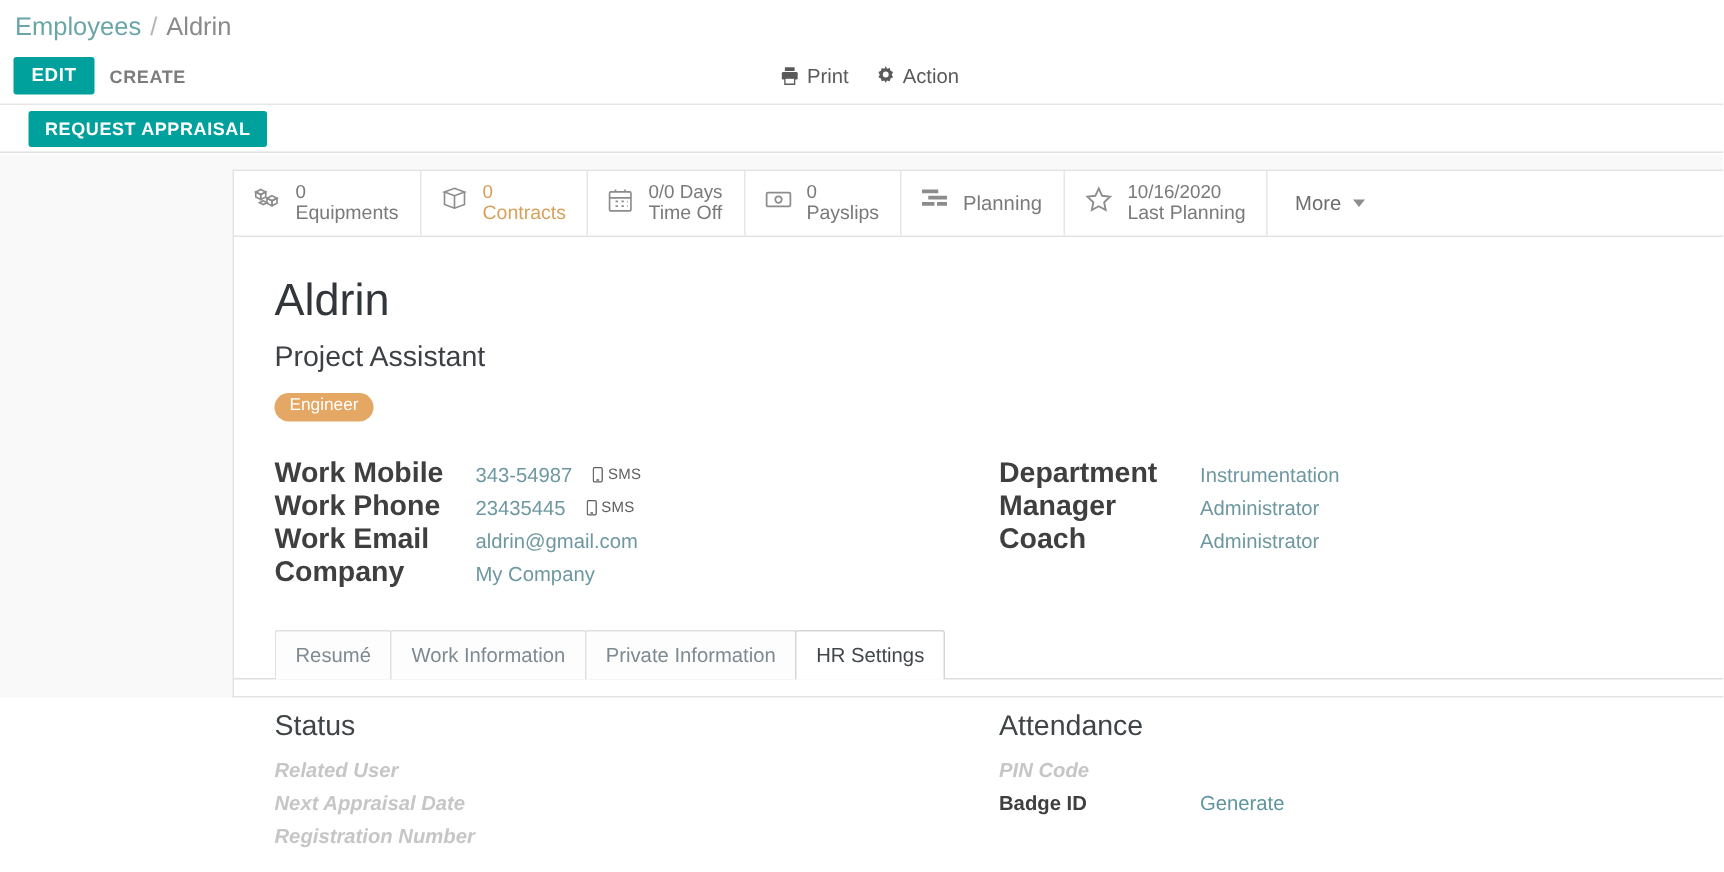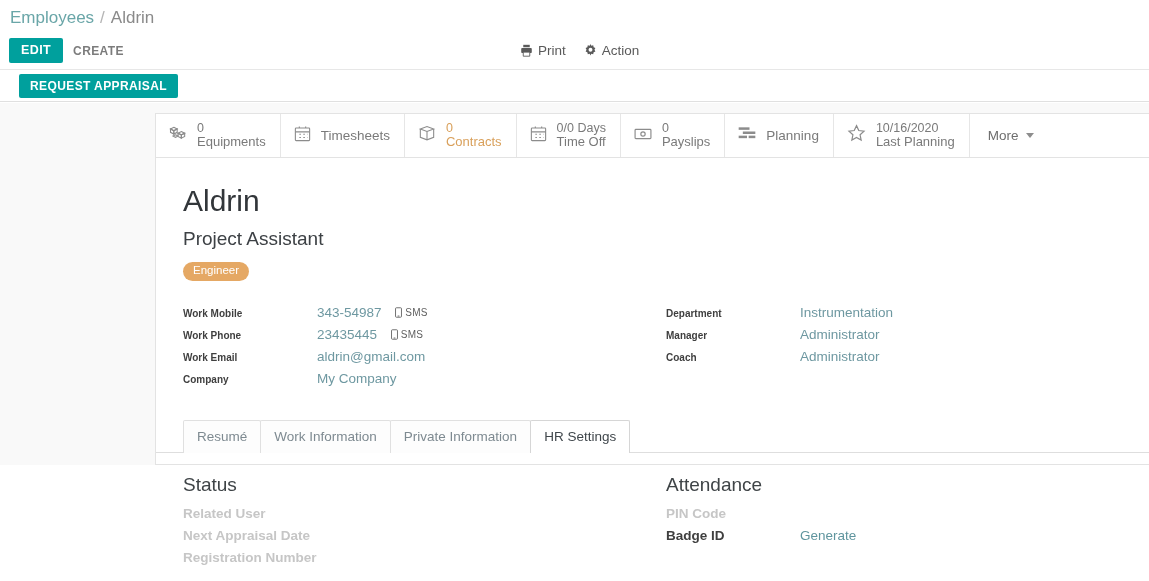--- a/index.html
+++ b/index.html
@@ -125,21 +125,21 @@
     display:inline-block; background:#e5a864; color:#fff;
     font-size: 11.5px; border-radius: 11px;
     padding: 3px 10px 4px; line-height:1;
   }
 
   
   .groups { display:flex; margin-top: 24px; }
   .group { width: 485px; }
   .group.right { margin-left: 0; }
   .frow { display:flex; align-items:baseline; height:22px; margin-bottom: 0; }
-  .flabel { width: 134px; font-size: 10px; font-weight: bold; color:#3f3f3f; flex:none; }
+  .flabel { width: 134px; font-size: 19px; font-weight: bold; color:#3f3f3f; flex:none; }
   .fval { font-size: 13.5px; color: #7a9ca4; }
   .fval a { color:#6e98a1; text-decoration:none; cursor:pointer; }
   .sms {
     display:inline-flex; align-items:center; gap:3px;
     margin-left: 10px; color:#5f5f5f; font-size: 10px;
     letter-spacing:.2px; cursor:pointer; vertical-align: middle;
   }
   .sms svg { display:block; }
 
   
@@ -168,21 +168,21 @@
     border-bottom: 1px solid #dedede;
     height: 1px;
   }
 
   
   .nb-page { display:flex; padding: 20px 0 0 27px; }
   .nb-col { width: 485px; }
   .sec-title { font-size: 19px; color:#3f4447; margin-bottom: 10px; font-weight: normal; }
   .nrow { display:flex; align-items:baseline; height:22px; }
   .nlabel { width: 134px; font-size: 13.5px; flex:none; }
-  .nlabel.empty { color:#c6c6c6; font-weight: bold; }
+  .nlabel.empty { color:#c6c6c6; font-weight: bold; font-style: italic; }
   .nlabel.filled { color:#3f3f3f; font-weight: bold; }
   .nval-link { font-size: 13.5px; color:#5f959e; cursor:pointer; }
 </style>
 </head>
 <body>
 
 <div class="app">
 
   <div class="breadcrumb-row">
     <span class="bc-link">Employees</span>
@@ -238,31 +238,20 @@
               <path d="M20 11v4l-4 2v-4z"></path>
             <path d="M9 13l3 1.5L9 16l-3-1.5z"></path>
           </svg>
         </span>
         <span class="txt">
           <span class="v">0</span>
           <span class="l">Equipments</span>
         </span>
       </div>
 
-      <div class="stat single">
-        <span class="ic">
-          <svg width="19" height="19" viewBox="0 0 24 24" fill="none" stroke="#8c8c8c" stroke-width="1.4">
-            <rect x="3" y="5" width="18" height="16" rx="1"></rect>
-            <path d="M3 10h18M8 5V3M16 5V3M8 13h2M13 13h2M18 13h.5M8 17h2M13 17h2M18 17h.5"></path>
-          </svg>
-        </span>
-        <span class="txt">
-          <span class="l">Timesheets</span>
-        </span>
-      </div>
 
       <div class="stat warn">
         <span class="ic">
           <svg width="20" height="20" viewBox="0 0 24 24" fill="none" stroke="#8c8c8c" stroke-width="1.3">
             <path d="M4 6l8-3 8 3-8 3z"></path>
               <path d="M4 6v10l8 3 8-3V6"></path>
               <path d="M12 9v10"></path>
           </svg>
         </span>
         <span class="txt">

